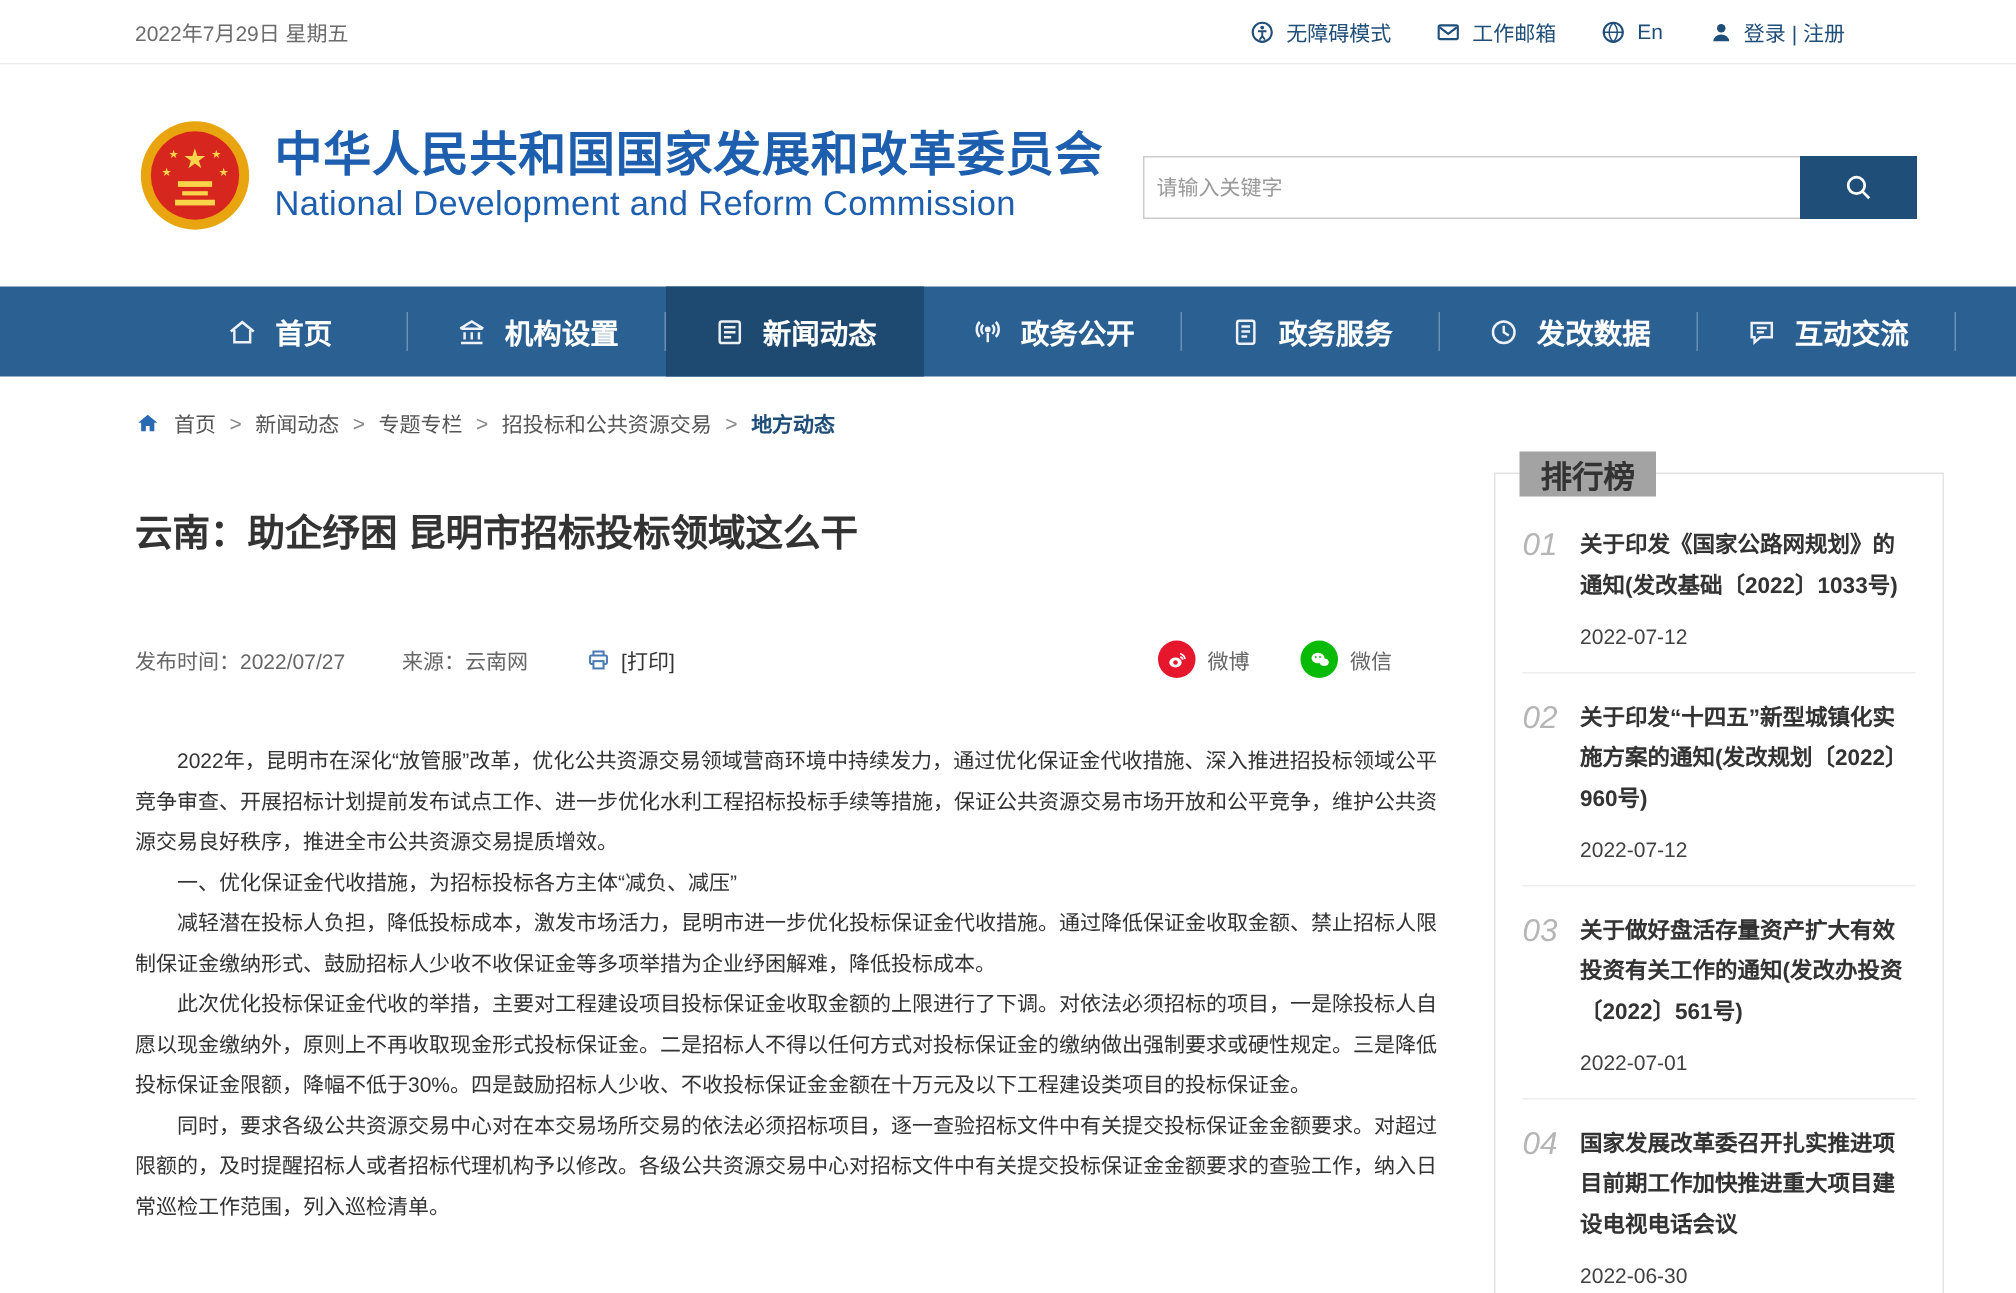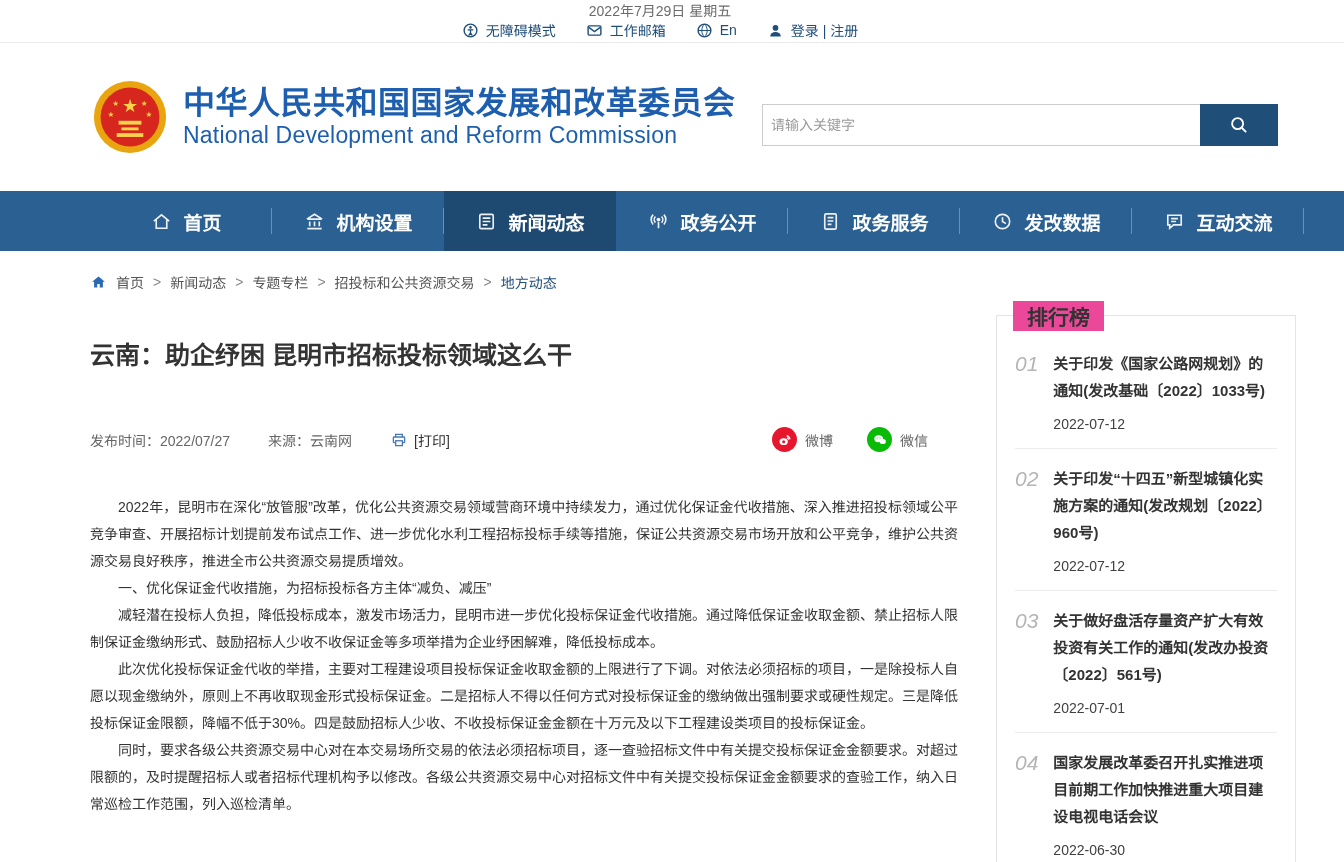--- a/index.html
+++ b/index.html
@@ -3,21 +3,21 @@
 <meta charset="utf-8">
 <style>
   * { box-sizing: border-box; }
   html,body { margin:0; padding:0; }
   body {
     width:1344px; height:862px; overflow:hidden; position:relative;
     background:#fff; font-family:"Liberation Sans","DejaVu Sans",sans-serif; color:#333;
   }
   
   .topbar { height:43px; border-bottom:1px solid #ebebeb; display:flex; align-items:center;
-    padding:0 114px 0 90px; background:#fff;flex-direction:column; }
+    justify-content:space-between; padding:0 114px 0 90px; background:#fff; }
   .tb-date { font-size:14px; color:#6b6b6b; }
   .tb-links { display:flex; align-items:center; gap:30px; }
   .tb-link { display:flex; align-items:center; gap:7px; color:#1f4e79; font-size:14px; cursor:pointer; }
   .tb-link svg { width:17px; height:17px; display:block; }
   
   .header { height:148px; display:flex; align-items:center; justify-content:space-between;
     padding:0 66px 0 92px; background:#fff; }
   .brand { display:flex; align-items:center; gap:15px; }
   .emblem { width:76px; height:76px; flex:none; }
   .brand-cn { font-size:32px; font-weight:bold; color:#1d5fae; letter-spacing:.5px; line-height:1.15; white-space:nowrap; }
@@ -38,21 +38,21 @@
     color:#fff; font-size:19px; font-weight:bold; position:relative; cursor:pointer; }
   .nav-item::after { content:''; position:absolute; right:0; top:17px; bottom:17px; width:1px;
     background:rgba(255,255,255,.3); }
   .nav-item svg { width:23px; height:23px; opacity:.92; display:block; }
   .nav-item.active { background:#1e4a72; }
   .nav-item.active::after { background:transparent; }
   
   .breadcrumb { display:flex; align-items:center; gap:9px; padding:21px 90px 13px; font-size:14px; color:#555; }
   .bc-home svg { width:17px; height:17px; display:block; }
   .crumb { cursor:pointer; }
-  .crumb.current { font-weight:normal; color:#1f4e79; cursor:default; }
+  .crumb.current { font-weight:bold; color:#1f4e79; cursor:default; }
   .sep { color:#888; }
   
   .main { display:flex; gap:38px; padding:0 50px 0 90px; align-items:flex-start; }
   .article { width:868px; flex:none; }
   .a-title { font-size:25px; font-weight:bold; color:#333; margin:30px 0 0; }
   .a-meta { margin-top:56px; display:flex; align-items:center; justify-content:space-between;
     font-size:14px; color:#666; }
   .meta-left { display:flex; align-items:center; gap:38px; }
   .meta-print { display:flex; align-items:center; gap:6px; color:#333; cursor:pointer; }
   .meta-print svg { width:18px; height:18px; display:block; }
@@ -61,21 +61,21 @@
   .share-icon { width:25px; height:25px; border-radius:50%; display:flex; align-items:center;
     justify-content:center; flex:none; }
   .share-icon svg { width:16px; height:16px; display:block; }
   .icon-weibo { background:#e6162d; }
   .icon-wechat { background:#09bb07; }
   .a-body { margin-top:42px; }
   .a-body p { margin:0; font-size:14px; line-height:27px; color:#333; text-align:justify; text-indent:2em; }
   
   .sidebar { width:300px; flex:none; margin-top:10px; }
   .rank-box { border:1px solid #e4e4e4; position:relative; padding:18px 0 0; height:660px; }
-  .rank-title { position:absolute; top:-15px; left:16px; background:#ec4899; padding:0 14px;
+  .rank-title { position:absolute; top:-15px; left:16px; background:#a3a3a3; padding:0 14px;
     font-size:21px; font-weight:bold; color:#333; }
   .rank-list { list-style:none; margin:0; padding:0 18px; }
   .rank-item { display:flex; gap:15px; padding:16px 0; border-bottom:1px solid #ededed; }
   .rank-num { font-size:21px; font-style:italic; color:#b5b5b5; flex:none; line-height:27px; }
   .rank-item-title { font-size:15px; font-weight:bold; color:#333; line-height:27px; cursor:pointer; }
   .rank-date { margin-top:12px; font-size:14px; color:#404040; }
 </style>
 </head>
 <body>
 

